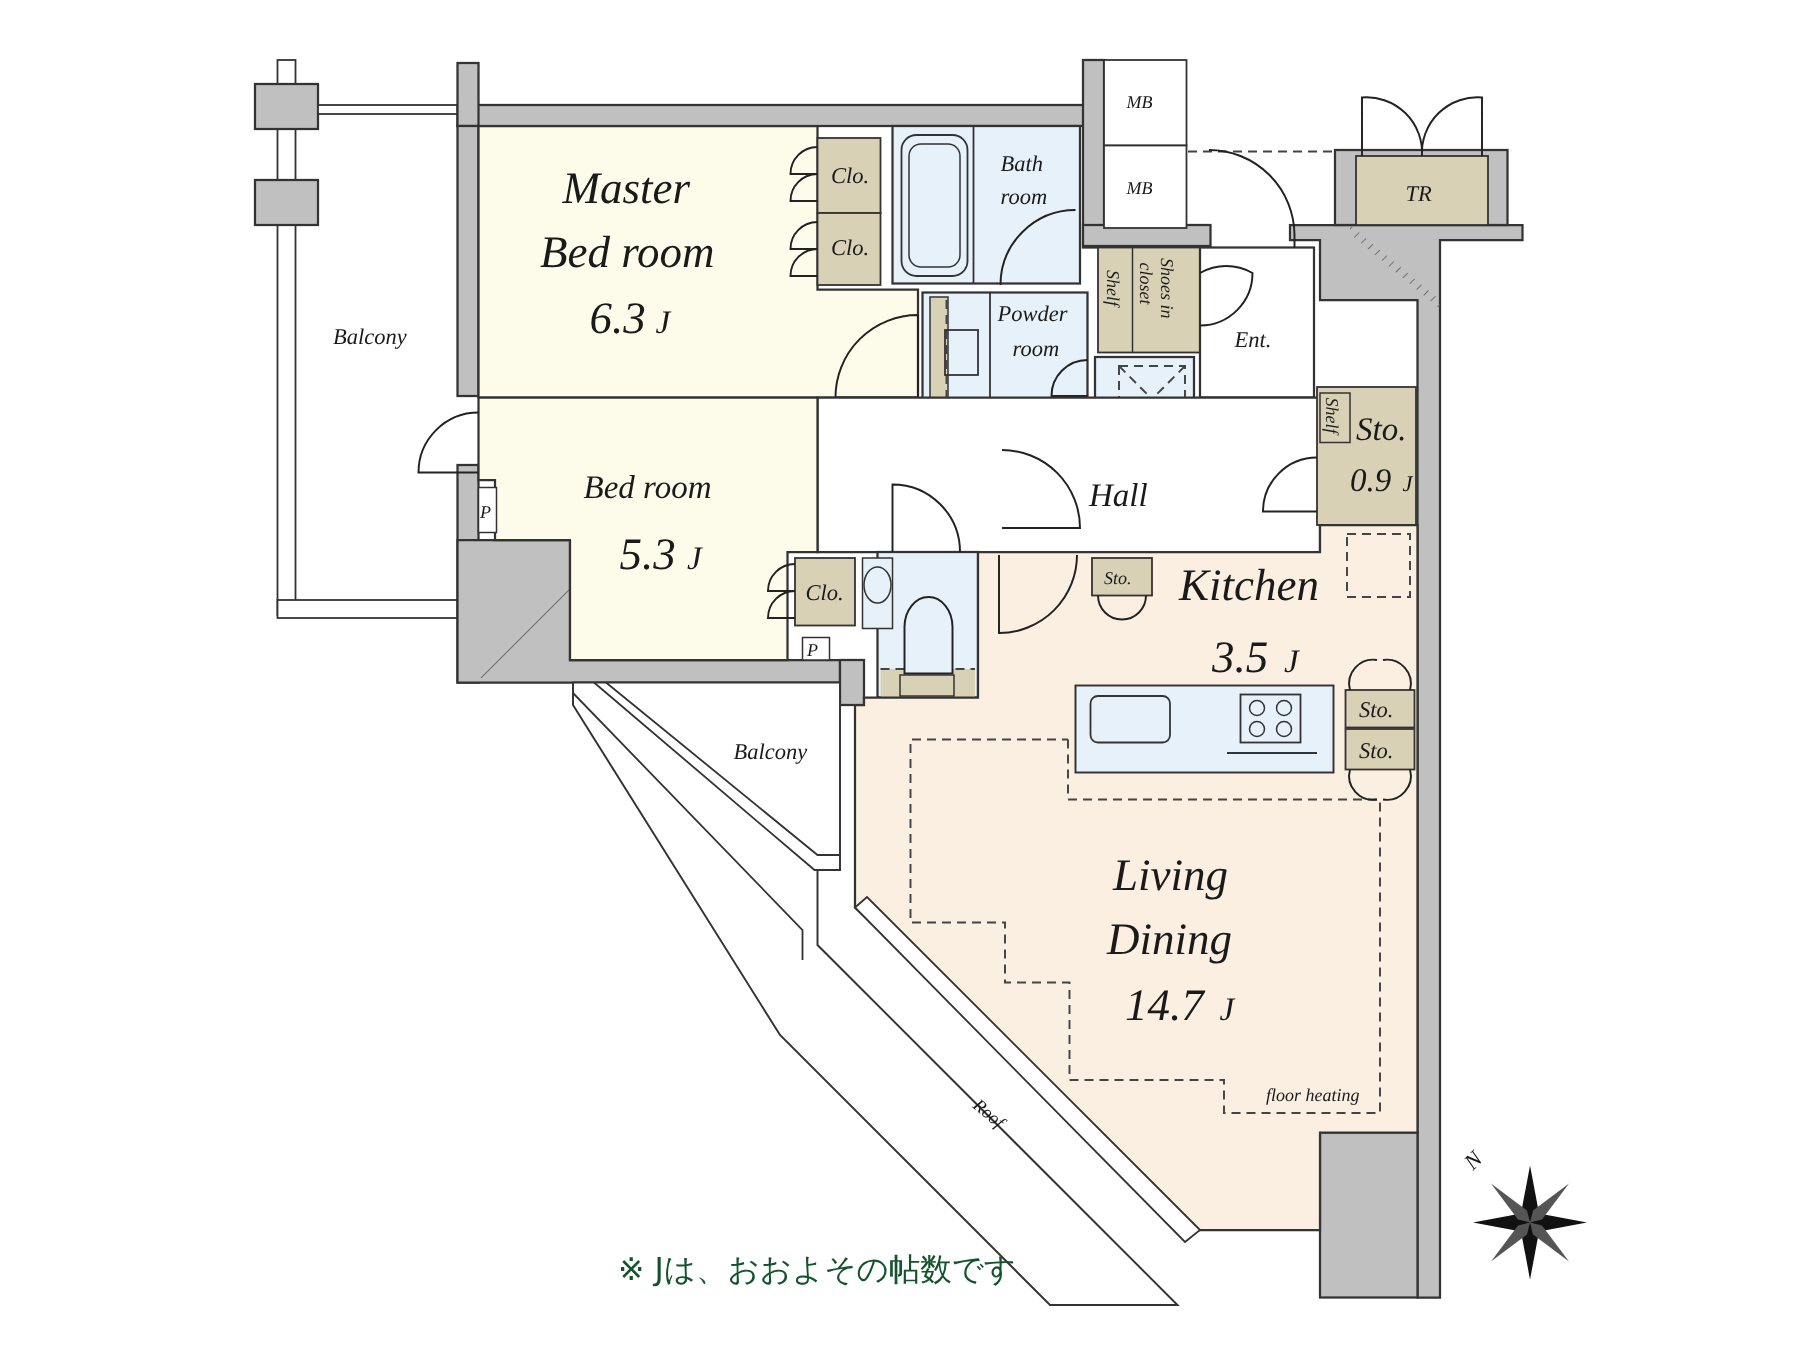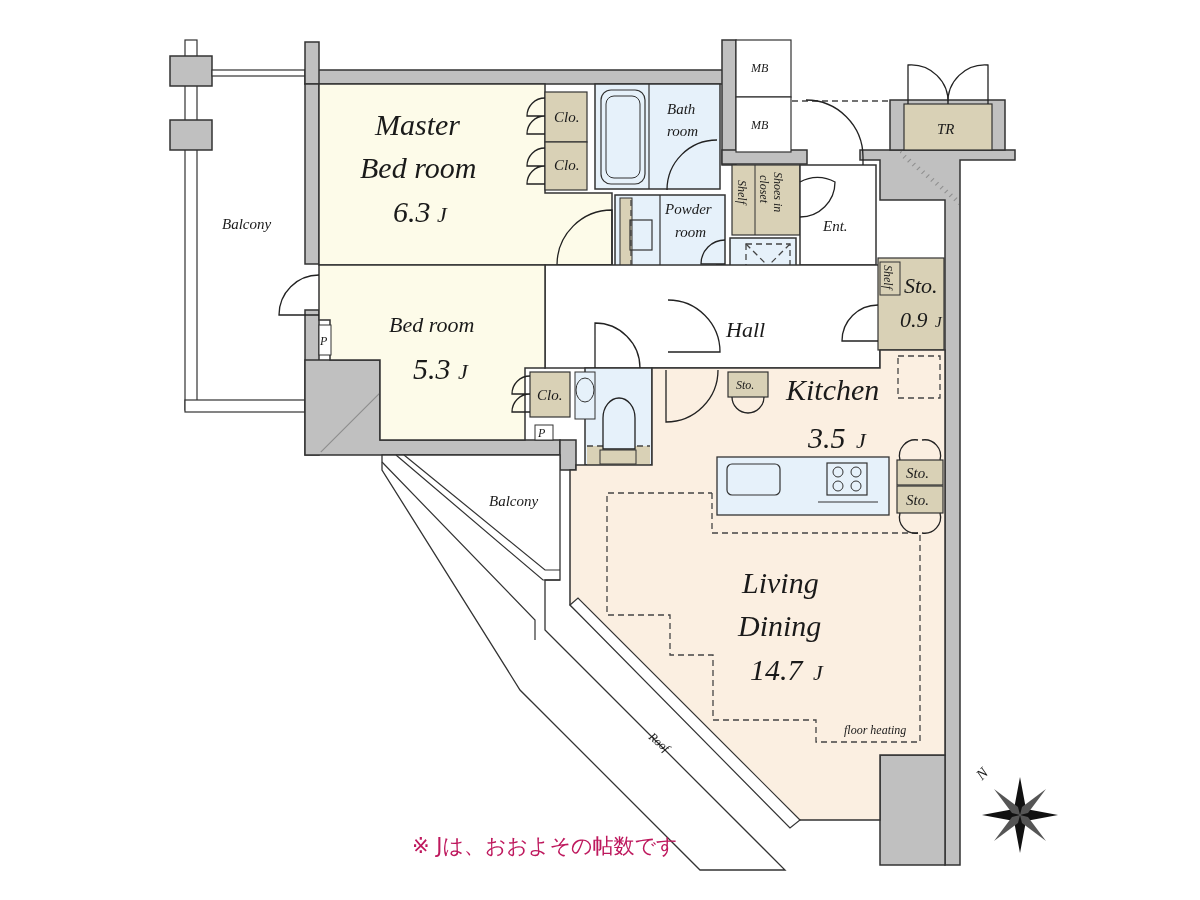--- a/index.html
+++ b/index.html
@@ -6,21 +6,21 @@
   body { width:1200px; height:900px; overflow:hidden; position:relative; font-family:"Liberation Serif","DejaVu Serif",serif; }
   svg { position:absolute; left:0; top:0; }
   .lbl { font-family:"Liberation Serif","DejaVu Serif",serif; font-style:italic; fill:#1a1a1a; }
   .big { font-size:30px; }
   .mid { font-size:22px; }
   .sm  { font-size:15px; }
   .xs  { font-size:12px; }
   .wall { fill:#c0c0c0; stroke:#333; stroke-width:1.5; }
   .door { fill:none; stroke:#222; stroke-width:1.3; }
   .dash { fill:none; stroke:#444; stroke-width:1.3; stroke-dasharray:6 4; }
-  .note { position:absolute; left:412px; top:832px; font-family:"DejaVu Sans","Liberation Sans",sans-serif; font-size:21px; color:#be185d; }
+  .note { position:absolute; left:412px; top:832px; font-family:"DejaVu Sans","Liberation Sans",sans-serif; font-size:21px; color:#14532d; }
 </style>
 </head>
 <body>
 
 <svg width="1200" height="900" viewBox="0 0 1200 900">
   <defs>
     <pattern id="hatch" width="6" height="6" patternUnits="userSpaceOnUse" patternTransform="rotate(45)">
       <line x1="0" y1="0" x2="0" y2="6" stroke="#555" stroke-width="1"></line>
     </pattern>
   </defs>

